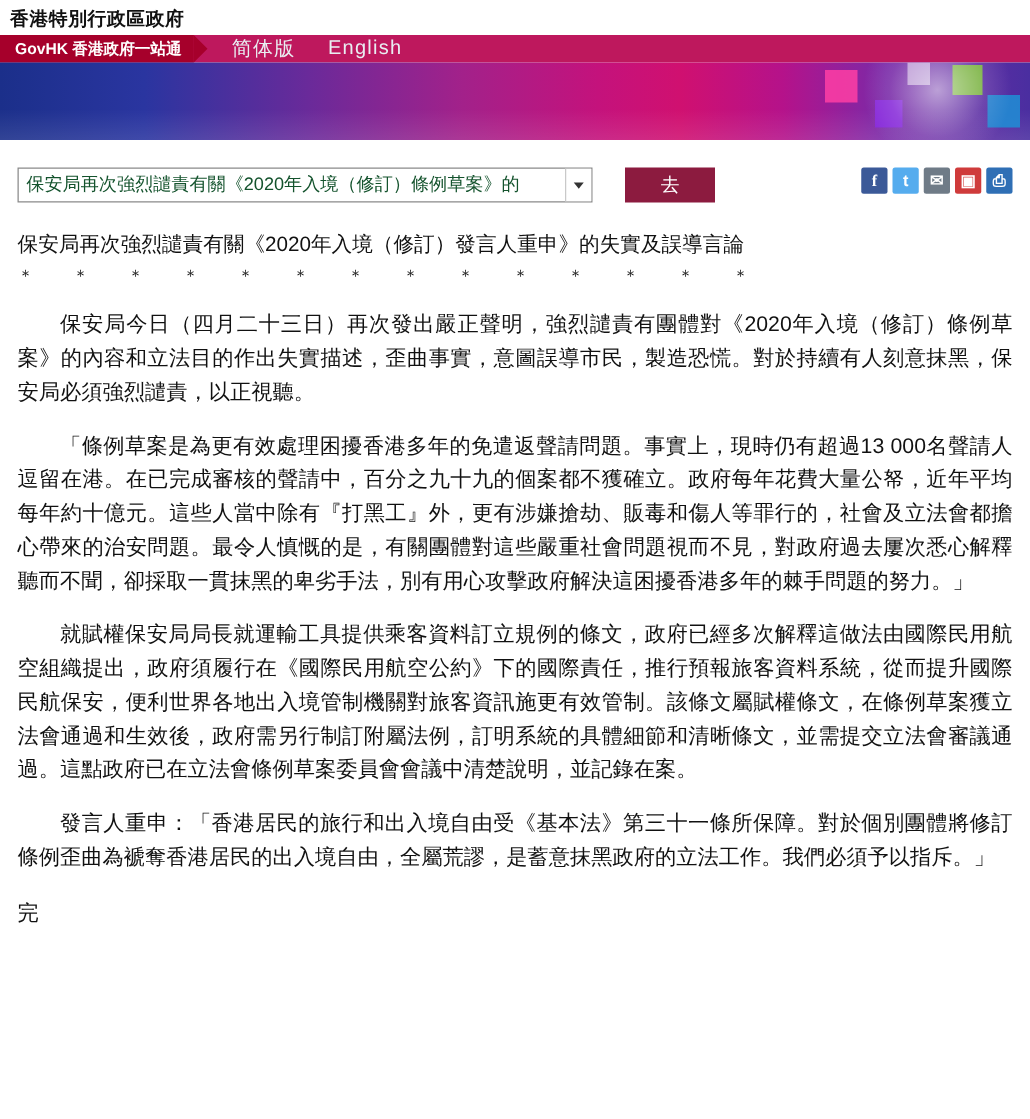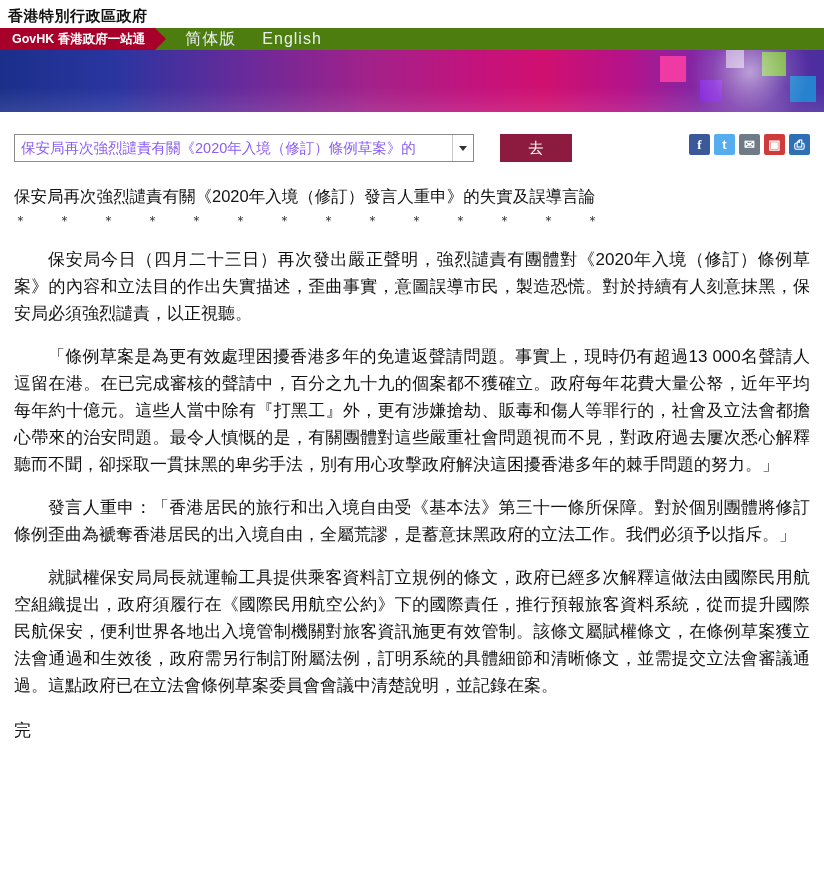--- a/index.html
+++ b/index.html
@@ -36,21 +36,21 @@
     color: #111;
     line-height: 34px;
     margin-top: 2px;
   }
 
   
   .navbar {
     height: 22px;
     display: flex;
     align-items: stretch;
-    background: #4d7c0f;
+    background: #be185d;
     position: relative;
   }
   .nav-govhk {
     background: #a6002b;
     color: #ffffff;
     font-size: 12.5px;
     font-weight: bold;
     display: flex;
     align-items: center;
     padding: 0 10px 0 12px;
@@ -123,21 +123,21 @@
     position: relative;
   }
   .select-wrap {
     position: relative;
   }
   .doc-select {
     width: 460px;
     height: 28px;
     font-family: "Liberation Sans", sans-serif;
     font-size: 14.5px;
-    color: #8b5cf6;
+    color: #14532d;
     border: 1px solid #8a8a8a;
     background: #ffffff;
     padding: 2px 22px 2px 6px;
     border-radius: 0;
     -webkit-appearance: none;
     appearance: none;
     box-sizing: border-box;
   }
   .select-arrow {
     position: absolute;
@@ -276,19 +276,19 @@
         <div class="share-icon si-print">⎙</div>
       </div>
     </div>
 
     <div class="headline">保安局再次強烈譴責有關《2020年入境（修訂）發言人重申》的失實及誤導言論</div>
     <div class="stars">＊　＊　＊　＊　＊　＊　＊　＊　＊　＊　＊　＊　＊　＊　＊　＊　＊</div>
 
     <div class="body-text">
       <p>保安局今日（四月二十三日）再次發出嚴正聲明，強烈譴責有團體對《2020年入境（修訂）條例草案》的內容和立法目的作出失實描述，歪曲事實，意圖誤導市民，製造恐慌。對於持續有人刻意抹黑，保安局必須強烈譴責，以正視聽。</p>
       <p class="quote">「條例草案是為更有效處理困擾香港多年的免遣返聲請問題。事實上，現時仍有超過13 000名聲請人逗留在港。在已完成審核的聲請中，百分之九十九的個案都不獲確立。政府每年花費大量公帑，近年平均每年約十億元。這些人當中除有『打黑工』外，更有涉嫌搶劫、販毒和傷人等罪行的，社會及立法會都擔心帶來的治安問題。最令人慎慨的是，有關團體對這些嚴重社會問題視而不見，對政府過去屢次悉心解釋聽而不聞，卻採取一貫抹黑的卑劣手法，別有用心攻擊政府解決這困擾香港多年的棘手問題的努力。」</p>
+      <p>就賦權保安局局長就運輸工具提供乘客資料訂立規例的條文，政府已經多次解釋這做法由國際民用航空組織提出，政府須履行在《國際民用航空公約》下的國際責任，推行預報旅客資料系統，從而提升國際民航保安，便利世界各地出入境管制機關對旅客資訊施更有效管制。該條文屬賦權條文，在條例草案獲立法會通過和生效後，政府需另行制訂附屬法例，訂明系統的具體細節和清晰條文，並需提交立法會審議通過。這點政府已在立法會條例草案委員會會議中清楚說明，並記錄在案。</p>
       <p>發言人重申：「香港居民的旅行和出入境自由受《基本法》第三十一條所保障。對於個別團體將修訂條例歪曲為褫奪香港居民的出入境自由，全屬荒謬，是蓄意抹黑政府的立法工作。我們必須予以指斥。」</p>
-      <p>就賦權保安局局長就運輸工具提供乘客資料訂立規例的條文，政府已經多次解釋這做法由國際民用航空組織提出，政府須履行在《國際民用航空公約》下的國際責任，推行預報旅客資料系統，從而提升國際民航保安，便利世界各地出入境管制機關對旅客資訊施更有效管制。該條文屬賦權條文，在條例草案獲立法會通過和生效後，政府需另行制訂附屬法例，訂明系統的具體細節和清晰條文，並需提交立法會審議通過。這點政府已在立法會條例草案委員會會議中清楚說明，並記錄在案。</p>
       <p class="end">完</p>
     </div>
 
   </div>
 </div>
 
 </body></html>

